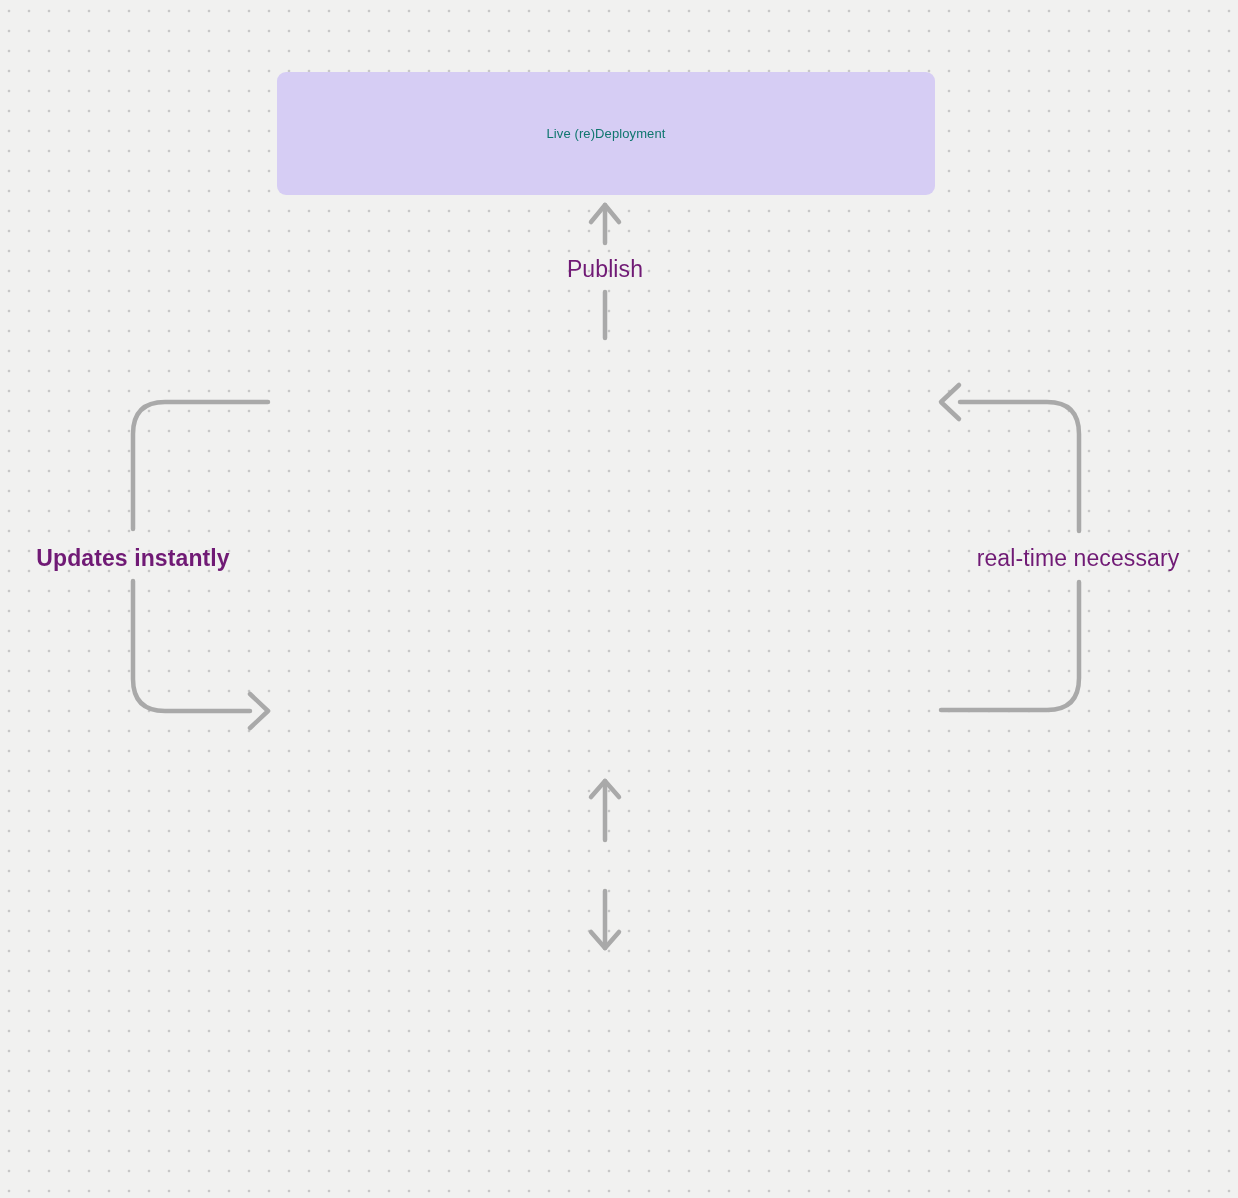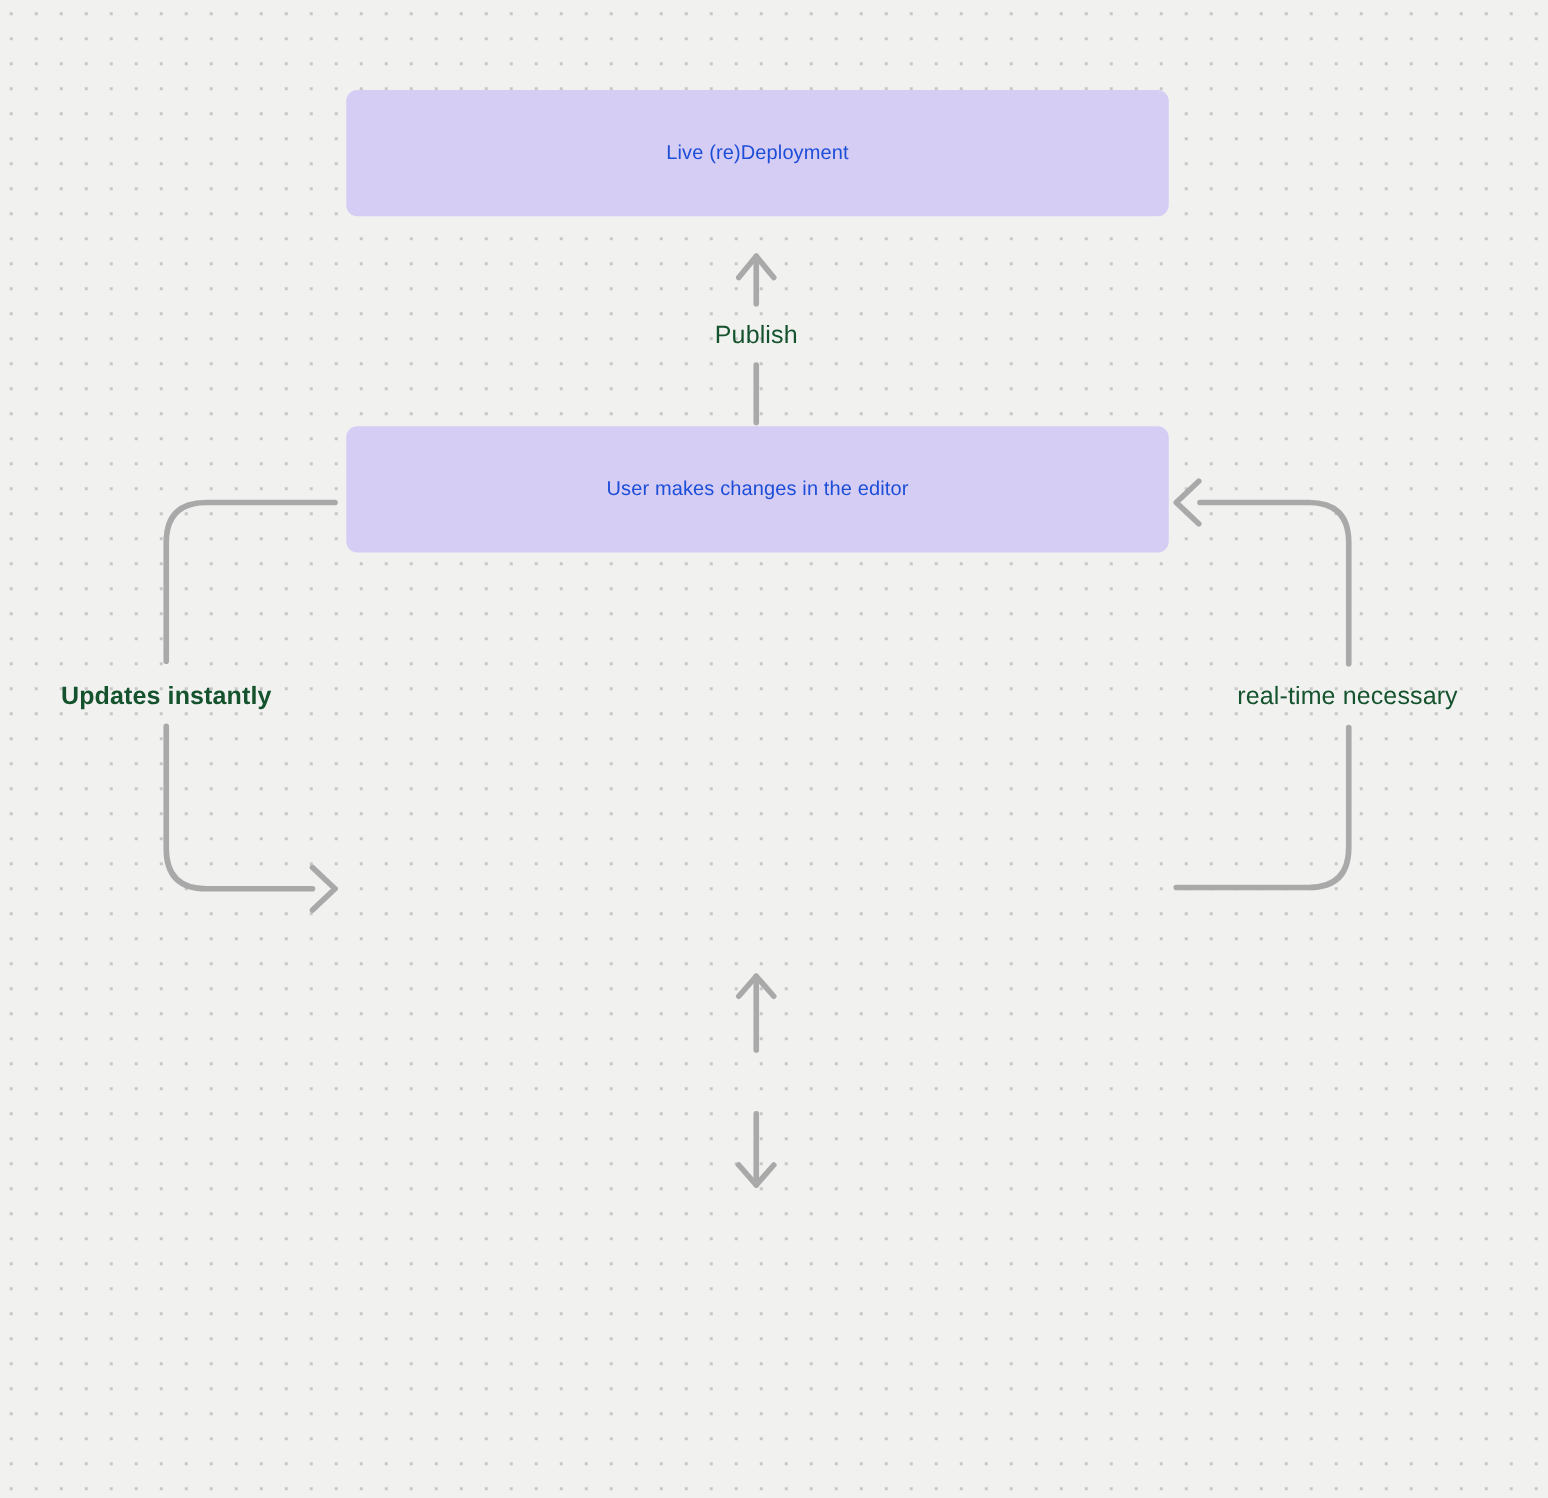--- a/index.html
+++ b/index.html
@@ -18,39 +18,39 @@
     font-family: "Liberation Sans", "DejaVu Sans", sans-serif;
   }
   .canvas {
     position: absolute;
     inset: 0;
   }
   .node {
     position: absolute;
     left: 277px;
     width: 658px;
-    height: 101px;
+    height: 123px;
     background: #d6cdf4;
     border-radius: 9px;
     display: flex;
     align-items: center;
     justify-content: center;
-    color: #1d4ed8;
-    font-size: 16px;
+    color: #0f766e;
+    font-size: 13px;
     letter-spacing: 0.1px;
   }
   .node span {
     text-align: center;
   }
   .edge-label {
     position: absolute;
     transform: translate(-50%, -50%);
     white-space: nowrap;
-    color: #14532d;
-    font-size: 20px;
+    color: #701a75;
+    font-size: 23px;
     letter-spacing: 0.1px;
   }
   svg.arrows {
     position: absolute;
     inset: 0;
     width: 1238px;
     height: 1198px;
   }
   svg.arrows path {
     fill: none;
@@ -90,23 +90,20 @@
       <path d="M 591 797 L 605 781 L 619 797"></path>
       <path d="M 605 891 V 948"></path>
       <path d="M 591 932 L 605 948 L 619 932"></path>
     </g>
   </svg>
 
   <div class="node" style="top:72px;">
     <span>Live (re)Deployment</span>
   </div>
 
-  <div class="node" style="top:341px;">
-    <span>User makes changes in the editor</span>
-  </div>
 
 
 
   <div class="edge-label" style="left:605px; top:269px;">Publish</div>
 
   <div class="edge-label" style="left:133px; top:558px;font-weight:bold;">Updates instantly</div>
 
   <div class="edge-label" style="left:1078px; top:558px;">real-time necessary</div>
 
 

